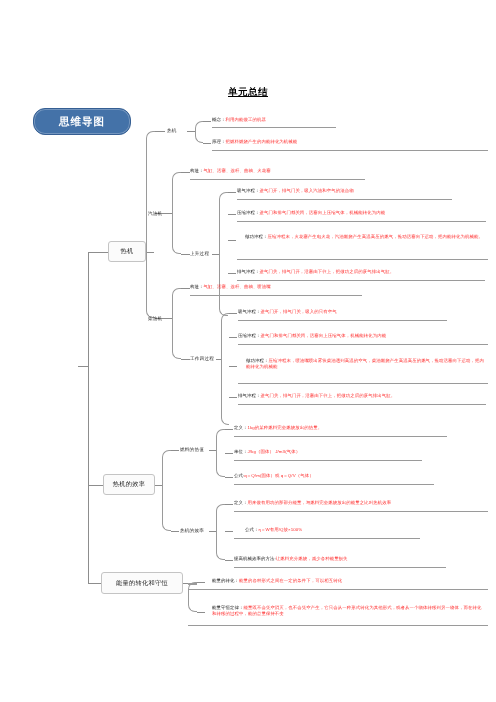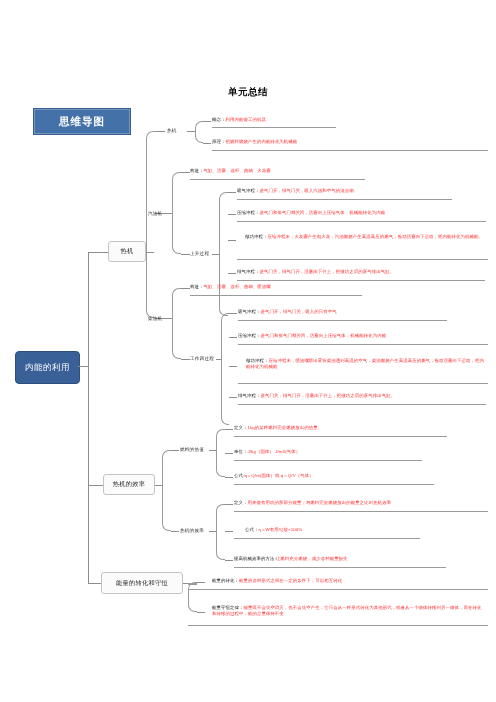--- a/index.html
+++ b/index.html
@@ -13,28 +13,28 @@
   }
   .page{position:relative;width:496px;height:702px;}
 
   
   .doc-title{
     position:absolute;left:0;top:62px;width:496px;text-align:center;
     font-size:13.5px;font-weight:bold;color:#000;letter-spacing:.5px;
   }
   .doc-sub{
     position:absolute;left:0;top:86px;width:496px;text-align:center;
-    font-size:9.5px;font-weight:bold;color:#000;letter-spacing:.5px;
+    font-size:9.5px;font-weight:bold;color:#000;letter-spacing:.5px;text-decoration:underline;
   }
 
   
   .pill{
     position:absolute;left:33px;top:108px;width:96px;height:25px;
     background:#4472a8;border:1px solid #2f5party;border:1px solid #365f93;
-    border-radius:0;
+    border-radius:12px;
     display:flex;align-items:center;justify-content:center;
     color:#ffffff;font-size:10.5px;font-weight:bold;letter-spacing:1px;
     box-shadow:0 0 0 1px rgba(255,255,255,.25) inset;
   }
 
   
   .root{
     position:absolute;left:15px;top:351px;width:63px;height:31px;
     background:#3a6098;border:1px solid #2e4f7d;border-radius:4px;
     display:flex;align-items:center;justify-content:center;
@@ -80,21 +80,20 @@
   .ul{position:absolute;height:1px;background:#9a9a9a;}
 </style>
 </head>
 <body>
 
 <div class="page">
 
   <div class="doc-sub">单元总结</div>
   <div class="pill">思维导图</div>
 
-  <div class="root">内能的利用</div>
 
   <div class="ln h" style="left:78px;top:366px;width:10px;"></div>
 
   <div class="ln v" style="left:88px;top:252px;height:332px;"></div>
   <div class="ln h" style="left:88px;top:252px;width:20px;"></div>
   <div class="ln h" style="left:88px;top:485px;width:15px;"></div>
   <div class="ln h" style="left:88px;top:583px;width:13px;"></div>
 
   <div class="l2" style="left:108px;top:241px;width:38px;height:21px;">热机</div>
 

